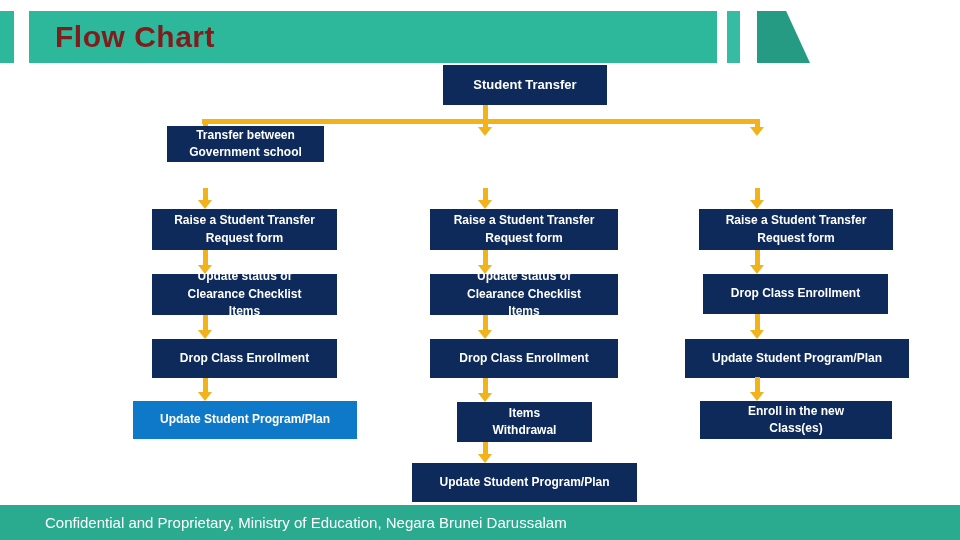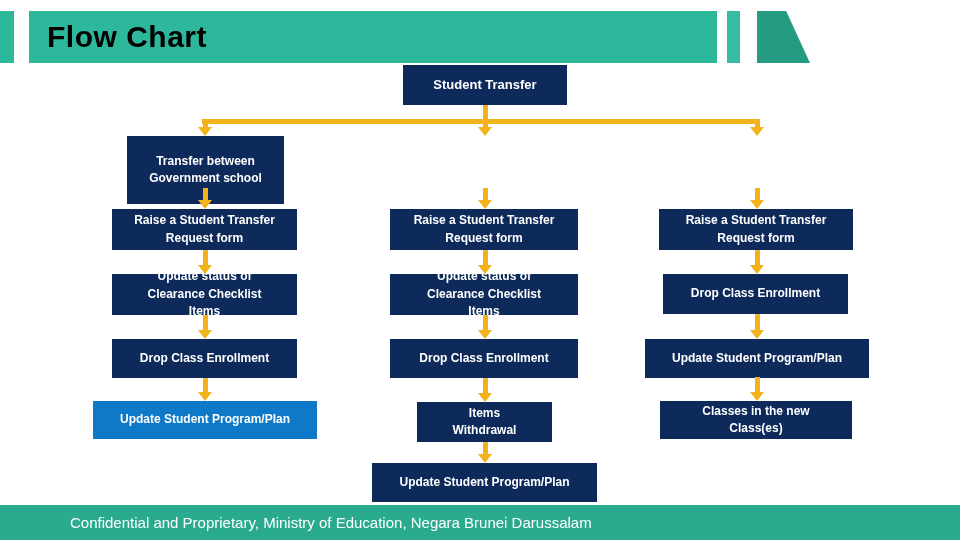--- a/index.html
+++ b/index.html
@@ -4,45 +4,45 @@
 <style>
   html,body{margin:0;padding:0;}
   body{width:960px;height:540px;overflow:hidden;background:#ffffff;
        font-family:"Liberation Sans",sans-serif;position:relative;}
   .slide{position:absolute;left:0;top:0;width:960px;height:540px;background:#fff;}
 
   
   .hdr-accent{position:absolute;left:0;top:11px;width:14px;height:52px;background:#2eb89b;}
   .hdr-banner{position:absolute;left:29px;top:11px;width:688px;height:52px;background:#2eb89b;
               display:flex;align-items:center;}
-  .hdr-title{color:#000000;font-size:30px;font-weight:bold;padding-left:18px;letter-spacing:0.5px;text-align:center;}
+  .hdr-title{color:#7f1d1d;font-size:30px;font-weight:bold;padding-left:26px;letter-spacing:0.5px;text-align:center;}
   .hdr-bar2{position:absolute;left:727px;top:11px;width:13px;height:52px;background:#35bca2;}
   .hdr-trap{position:absolute;left:757px;top:11px;width:53px;height:52px;background:#259b84;
             clip-path:polygon(0 0,55% 0,100% 100%,0 100%);}
 
   
   .fbox{position:absolute;background:#0d2a5a;color:#ffffff;font-weight:bold;font-size:12px;
         line-height:1.45;display:flex;align-items:center;justify-content:center;
-        text-align:center;padding:2px 20px;box-sizing:border-box;}
+        text-align:center;padding:2px 20px;box-sizing:border-box;margin-left:40px;}
   .fbox.blue{background:#0e79c8;}
   .fbox.root{font-size:13px;}
 
   
   .hline{position:absolute;background:#f2b219;}
   .stub{position:absolute;background:#f2b219;}
   .arrow{position:absolute;width:14px;}
   .arrow .stem{position:absolute;left:4.5px;top:0;width:5px;background:#f2b219;}
   .arrow .head{position:absolute;left:0;width:0;height:0;
                border-left:7px solid transparent;border-right:7px solid transparent;
                border-top:9px solid #f2b219;}
 
   
   .footer{position:absolute;left:0;top:505px;width:960px;height:35px;background:#2aab8f;
           display:flex;align-items:center;}
-  .footer-text{color:#ffffff;font-size:15px;padding-left:70px;}
+  .footer-text{color:#ffffff;font-size:15px;padding-left:45px;}
 </style>
 </head>
 <body>
 
 <div class="slide">
 
   <div class="hdr-accent"></div>
   <div class="hdr-banner">
     <div class="hdr-title">Flow Chart</div>
   </div>
@@ -60,21 +60,21 @@
     </div>
   <div class="arrow" style="left:478px;top:119px;">
     <div class="stem" style="height:8px;"></div>
       <div class="head" style="top:8px;"></div>
     </div>
   <div class="arrow" style="left:750px;top:119px;">
     <div class="stem" style="height:8px;"></div>
       <div class="head" style="top:8px;"></div>
     </div>
 
-  <div class="fbox" style="left:127px;top:136px;width:157px;height:68px;">Transfer between Government school</div>
+  <div class="fbox" style="left:127px;top:126px;width:157px;height:36px;">Transfer between Government school</div>
   <div class="fbox" style="left:112px;top:209px;width:185px;height:41px;">Raise a Student Transfer Request form</div>
   <div class="fbox" style="left:112px;top:274px;width:185px;height:41px;">Update status of Clearance Checklist Items</div>
   <div class="fbox" style="left:112px;top:339px;width:185px;height:39px;">Drop Class Enrollment</div>
   <div class="fbox blue" style="left:93px;top:401px;width:224px;height:38px;">Update Student Program/Plan</div>
 
   <div class="arrow" style="left:198px;top:188px;">
     <div class="stem" style="height:12px;"></div>
       <div class="head" style="top:12px;"></div>
     </div>
   <div class="arrow" style="left:198px;top:250px;">
@@ -113,21 +113,21 @@
       <div class="head" style="top:15px;"></div>
     </div>
   <div class="arrow" style="left:478px;top:442px;">
     <div class="stem" style="height:12px;"></div>
       <div class="head" style="top:12px;"></div>
     </div>
 
   <div class="fbox" style="left:659px;top:209px;width:194px;height:41px;">Raise a Student Transfer Request form</div>
   <div class="fbox" style="left:663px;top:274px;width:185px;height:40px;">Drop Class Enrollment</div>
   <div class="fbox" style="left:645px;top:339px;width:224px;height:39px;">Update Student Program/Plan</div>
-  <div class="fbox" style="left:660px;top:401px;width:192px;height:38px;">Classes in the new Class(es)</div>
+  <div class="fbox" style="left:660px;top:401px;width:192px;height:38px;">Enroll in the new Class(es)</div>
 
   <div class="arrow" style="left:750px;top:188px;">
     <div class="stem" style="height:12px;"></div>
       <div class="head" style="top:12px;"></div>
     </div>
   <div class="arrow" style="left:750px;top:250px;">
     <div class="stem" style="height:15px;"></div>
       <div class="head" style="top:15px;"></div>
     </div>
   <div class="arrow" style="left:750px;top:314px;">

